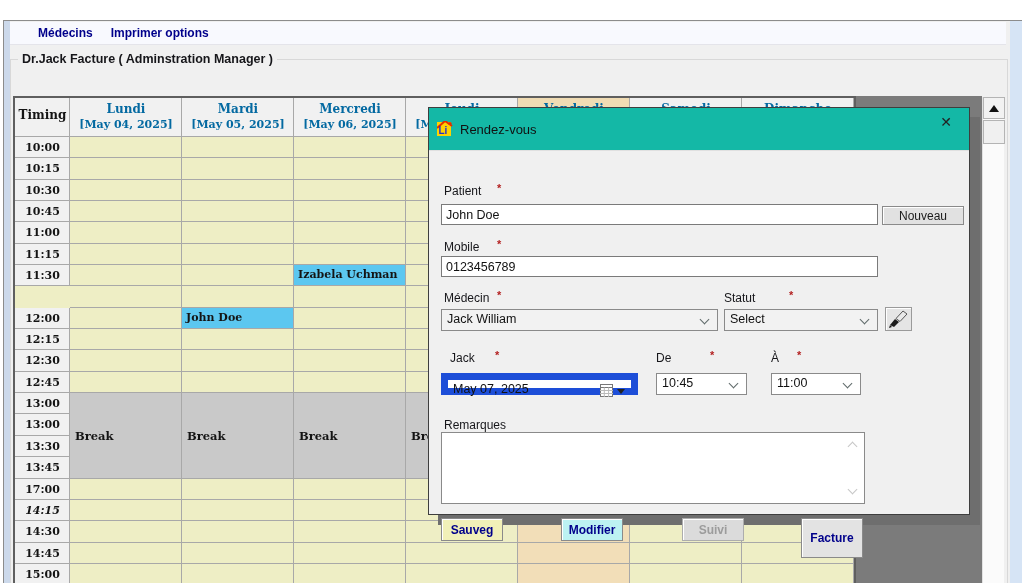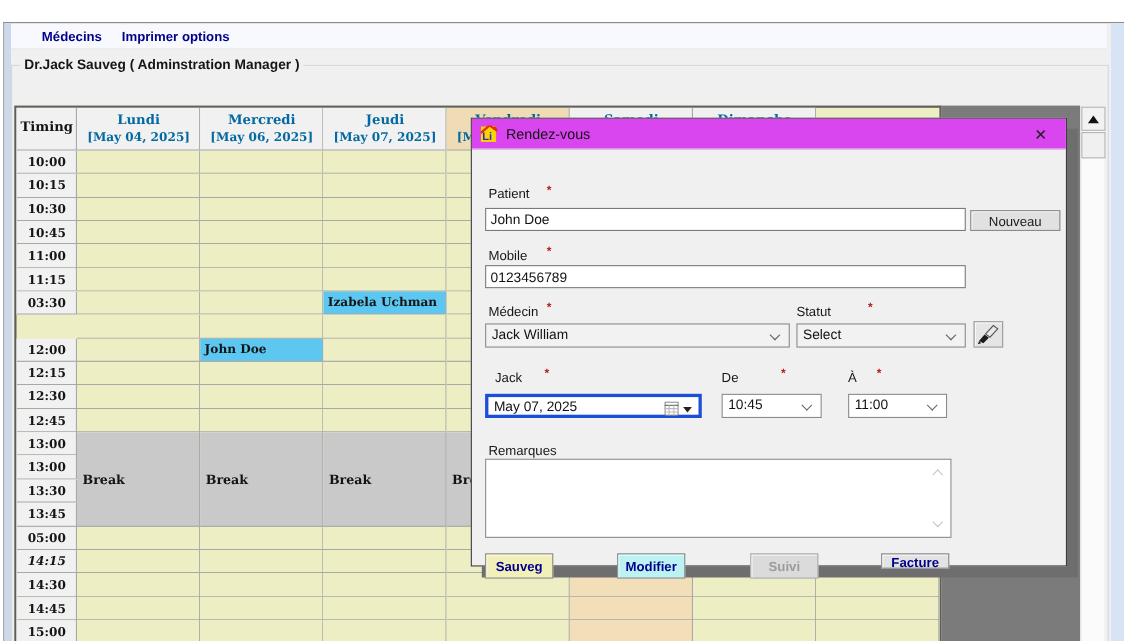--- a/index.html
+++ b/index.html
@@ -49,21 +49,21 @@
                      border:1px solid #b4b4b4; }
   .vscroll .btn-up .tri { position:absolute; left:5px; top:7px; width:0; height:0;
                           border-left:5px solid transparent; border-right:5px solid transparent;
                           border-bottom:7px solid #111; }
   .vscroll .thumb { position:absolute; left:0; top:23px; width:22px; height:24px; background:#f0f0f0;
                     border:1px solid #b4b4b4; }
 
   
   .dialog { position:absolute; left:428px; top:107px; width:542px; height:408px; background:#f0f0f0;
             border:1px solid #3e3e3e; box-shadow:10px 10px 0 0 #6e6e6e; z-index:10; font-size:12px; color:#16161a; }
-  .dlg-titlebar { position:relative; height:28px; background:#d946ef; border-bottom:1px solid #e0e0e0;
+  .dlg-titlebar { position:relative; height:43px; background:#14b8a6; border-bottom:1px solid #e0e0e0;
                   display:flex; align-items:center; padding-left:8px; }
   .dlg-icon { width:16px; height:16px; margin-right:7px; }
   .dlg-title { font-size:13px; color:#111; }
   .dlg-close { position:absolute; right:14px; top:5px; width:18px; height:18px; text-align:center;
                font-size:14px; line-height:18px; color:#222; cursor:default; }
   .dlg-body { position:relative; width:100%; height:380px; }
 
   .lbl { position:absolute; font-size:12px; color:#16161a; }
   .star { position:absolute; font-size:11px; font-weight:bold; color:#b32020; }
 
@@ -75,21 +75,21 @@
   .chev { position:absolute; right:9px; top:6px; width:7px; height:7px;
           border-right:1.6px solid #5f6a6a; border-bottom:1.6px solid #5f6a6a; transform:rotate(45deg); }
   .btn { position:absolute; border:1px solid #8a8a8a; background:#e1e1e1; text-align:center;
          font-size:12px; color:#1a1a1a; box-shadow: inset 1px 1px 0 #ffffff; cursor:default; }
   .btn.navy { font-weight:bold; color:#00008b; }
   .btn.save { background:#f1f0b8; }
   .btn.modify { background:#bcf2f2; }
   .btn.disabled { background:#dbdbdb; color:#9c9c9c; border-color:#adadad; font-weight:bold; }
   .btn.invoice { background:#e3e3e3; }
 
-  .datefield { position:absolute; background:#ffffff; border:3px solid #1d4ed8; font-size:12.5px; color:#111;
+  .datefield { position:absolute; background:#ffffff; border:7px solid #1d4ed8; font-size:12.5px; color:#111;
                padding:2px 36px 0 5px; }
   .cal-ico { position:absolute; right:18px; top:4px; }
   .date-arrow { position:absolute; right:6px; top:9px; width:0; height:0;
                 border-left:4px solid transparent; border-right:4px solid transparent; border-top:5px solid #222; }
 
   .remarks { position:absolute; background:#ffffff; border:1px solid #8a8a8a; }
   .remarks .chev-up, .remarks .chev-dn { position:absolute; right:8px; width:7px; height:7px;
          border-right:1.6px solid #c6c6c6; border-bottom:1.6px solid #c6c6c6; }
   .remarks .chev-up { top:10px; transform:rotate(-135deg); }
   .remarks .chev-dn { bottom:10px; transform:rotate(45deg); }
@@ -104,30 +104,34 @@
   <div class="window"></div>
   <div class="edge-strip-left"></div>
   <div class="edge-strip-right"></div>
 
   <div class="menubar">
     <span class="menu-item">Médecins</span>
     <span class="menu-item">Imprimer options</span>
   </div>
 
   <div class="groupbox"></div>
-  <div class="groupbox-label">Dr.Jack Sauveg ( Adminstration Manager )</div>
+  <div class="groupbox-label">Dr.Jack Facture ( Adminstration Manager )</div>
 
   <div class="grid-filler"></div>
 
   <div class="schedule">
     <div class="sched-header">
         <div class="hcell timing">Timing</div>
         <div class="hcell">
           <div class="dname">Lundi</div>
           <div class="ddate">[May 04, 2025]</div>
+        </div>
+        <div class="hcell">
+          <div class="dname">Mardi</div>
+          <div class="ddate">[May 05, 2025]</div>
         </div>
         <div class="hcell">
           <div class="dname">Mercredi</div>
           <div class="ddate">[May 06, 2025]</div>
         </div>
         <div class="hcell">
           <div class="dname">Jeudi</div>
           <div class="ddate">[May 07, 2025]</div>
         </div>
         <div class="hcell hl">
@@ -143,31 +147,31 @@
           <div class="ddate">[May 10, 2025]</div>
         </div>
       </div>
     <div class="sched-body">
         <div class="cell time" style="grid-area: 1 / 1;">10:00</div>
         <div class="cell time" style="grid-area: 2 / 1;">10:15</div>
         <div class="cell time" style="grid-area: 3 / 1;">10:30</div>
         <div class="cell time" style="grid-area: 4 / 1;">10:45</div>
         <div class="cell time" style="grid-area: 5 / 1;">11:00</div>
         <div class="cell time" style="grid-area: 6 / 1;">11:15</div>
-        <div class="cell time" style="grid-area: 7 / 1;">03:30</div>
+        <div class="cell time" style="grid-area: 7 / 1;">11:30</div>
         <div class="cell time" style="grid-area: 8 / 1; margin-top: 28px;">11:45</div>
         <div class="cell time" style="grid-area: 9 / 1;">12:00</div>
         <div class="cell time" style="grid-area: 10 / 1;">12:15</div>
         <div class="cell time" style="grid-area: 11 / 1;">12:30</div>
         <div class="cell time" style="grid-area: 12 / 1;">12:45</div>
         <div class="cell time" style="grid-area: 13 / 1;">13:00</div>
         <div class="cell time" style="grid-area: 14 / 1;">13:00</div>
         <div class="cell time" style="grid-area: 15 / 1;">13:30</div>
         <div class="cell time" style="grid-area: 16 / 1;">13:45</div>
-        <div class="cell time" style="grid-area: 17 / 1;">05:00</div>
+        <div class="cell time" style="grid-area: 17 / 1;">17:00</div>
         <div class="cell time" style="grid-area: 18 / 1; font-style: italic;">14:15</div>
         <div class="cell time" style="grid-area: 19 / 1;">14:30</div>
         <div class="cell time" style="grid-area: 20 / 1;">14:45</div>
         <div class="cell time" style="grid-area: 21 / 1;">15:00</div>
         <div class="cell slot" style="grid-area: 1 / 2;"></div>
         <div class="cell slot" style="grid-area: 2 / 2;"></div>
         <div class="cell slot" style="grid-area: 3 / 2;"></div>
         <div class="cell slot" style="grid-area: 4 / 2;"></div>
         <div class="cell slot" style="grid-area: 5 / 2;"></div>
         <div class="cell slot" style="grid-area: 6 / 2;"></div>
@@ -375,17 +379,17 @@
 
       <span class="lbl" style="left:15px; top:267px;">Remarques</span>
       <div class="remarks" style="left:12px; top:281px; width:424px; height:72px;">
         <span class="chev-up"></span>
         <span class="chev-dn"></span>
       </div>
 
       <button class="btn navy save" style="left:12px;  top:367px; width:62px; height:23px;">Sauveg</button>
       <button class="btn navy modify" style="left:132px; top:367px; width:62px; height:23px;">Modifier</button>
       <button class="btn disabled" style="left:253px; top:367px; width:62px; height:23px;">Suivi</button>
-      <button class="btn navy invoice" style="left:372px; top:367px; width:62px; height:14px;">Facture</button>
+      <button class="btn navy invoice" style="left:372px; top:367px; width:62px; height:40px;">Facture</button>
     </div>
   </div>
 
 </div>
 
 </body></html>

